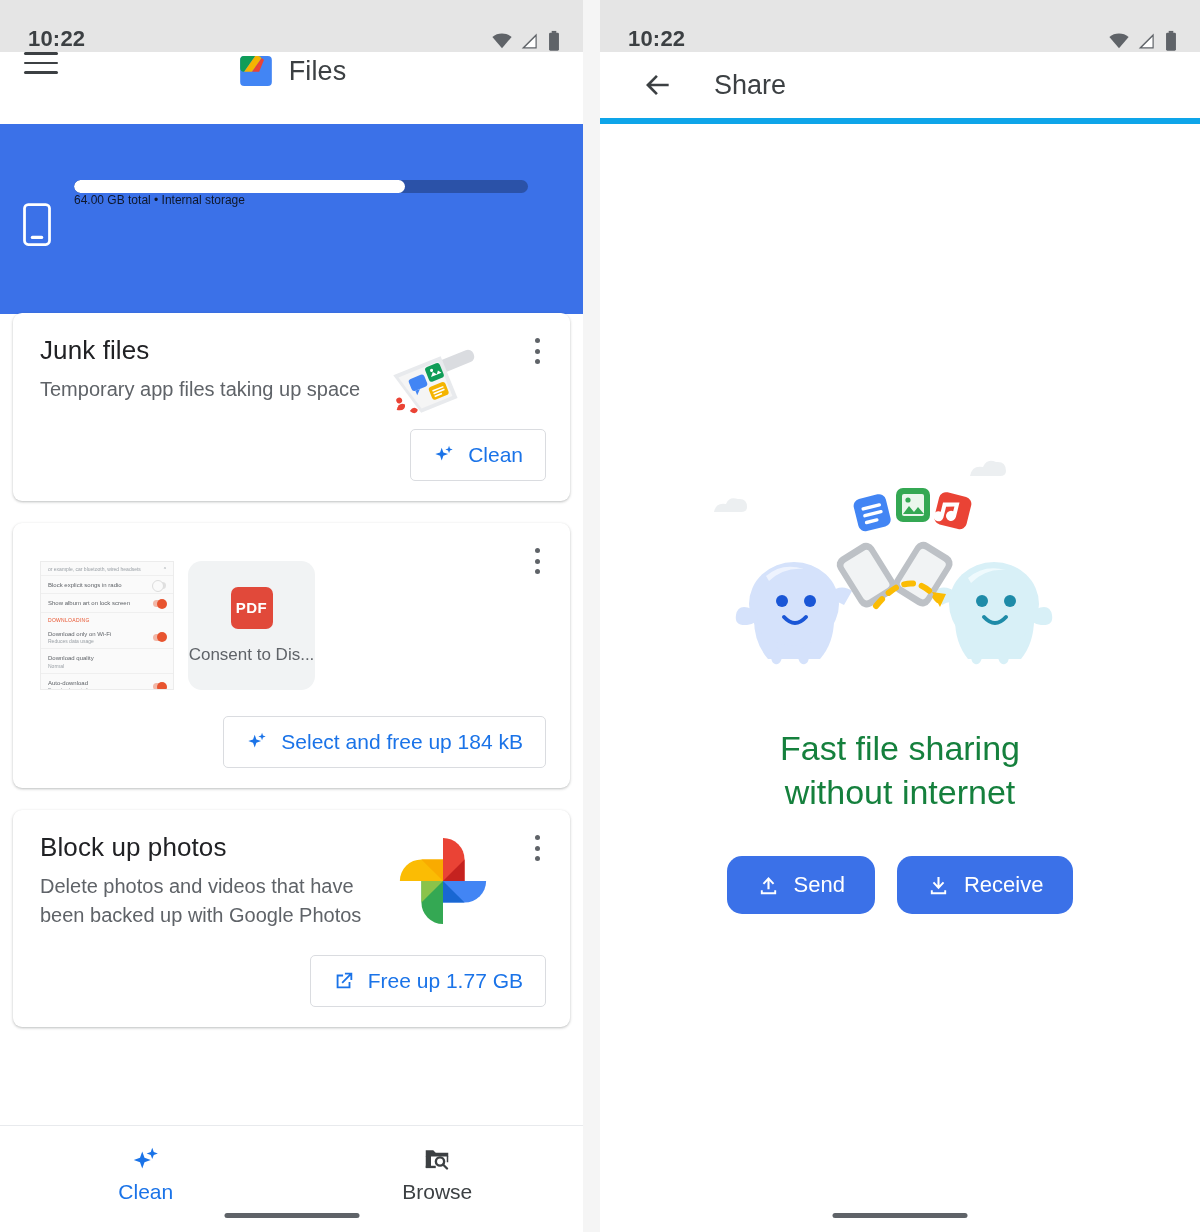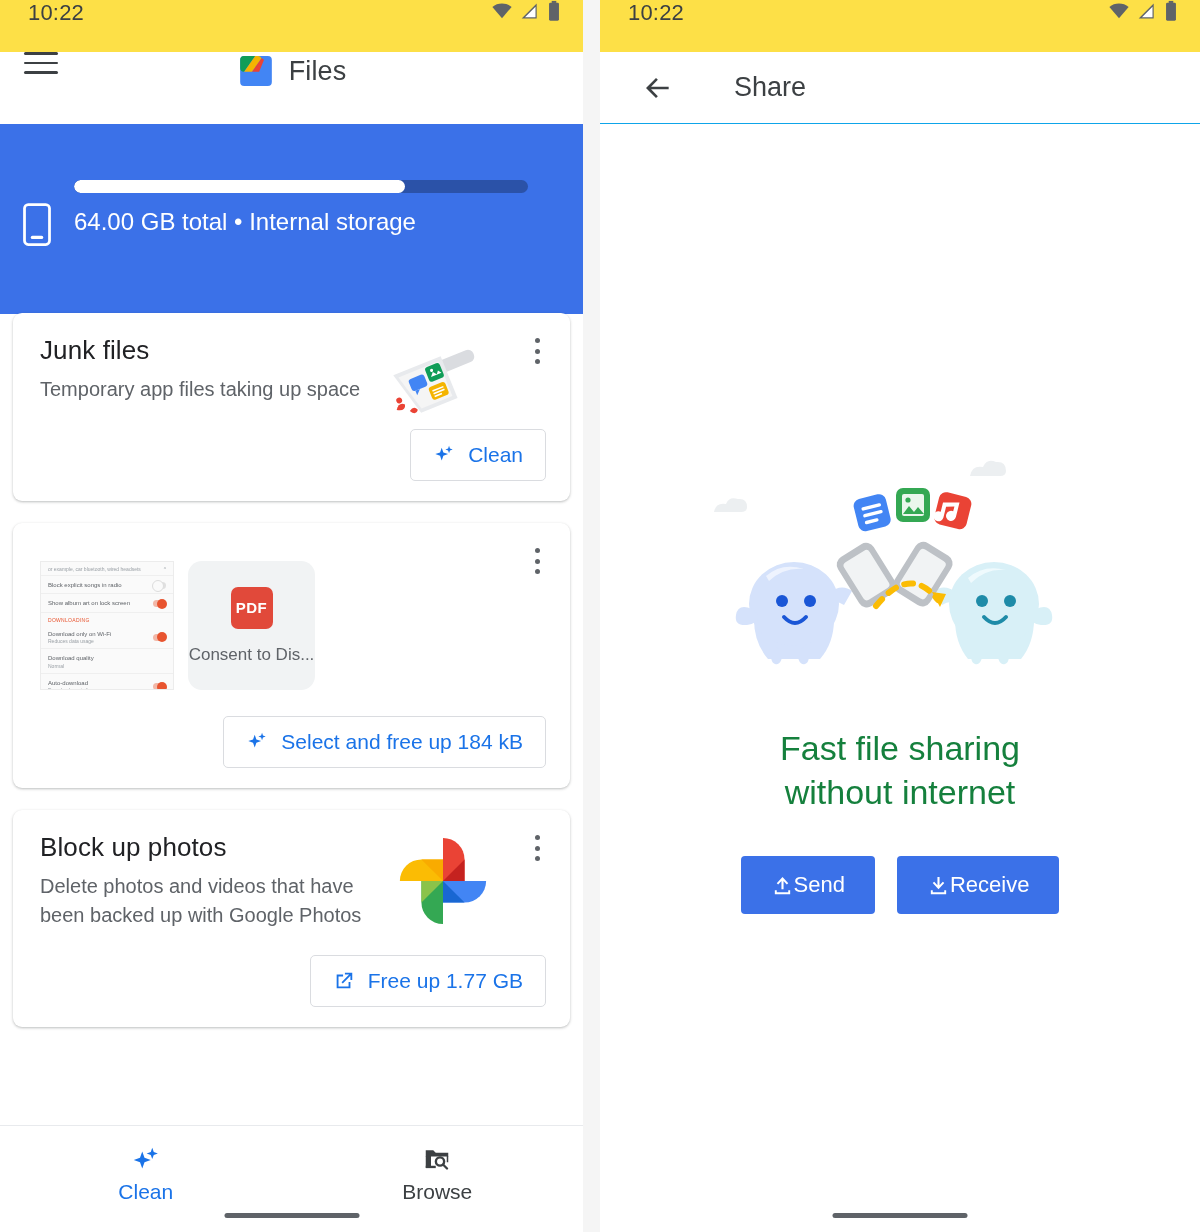--- a/index.html
+++ b/index.html
@@ -18,24 +18,25 @@
     height: 1232px;
     overflow: hidden;
   }
   .phone.left  { width: 583px; }
   .gutter      { width: 17px; background: #f5f5f5; height: 1232px; }
   .phone.right { width: 600px; }
 
   
   .statusbar {
     height: 52px;
-    display: flex; align-items: flex-start;
+    display: flex; align-items: flex-end;
     justify-content: space-between;
     padding: 0 22px 0 28px;
-    background: #fde047;
+    background: #e5e5e5;
+    font-weight: bold;
   }
   .status-time {
     font-size: 22px; color: #3c4043; letter-spacing: .2px;
   }
   .status-icons { display: flex; align-items: center; gap: 7px; }
 
   
   .appbar {
     height: 72px;
     display: flex; align-items: flex-start;
@@ -71,21 +72,21 @@
     color: #fff; font-size: 30px; letter-spacing: .2px;
   }
   .bar-track {
     margin-top: 16px;
     height: 13px; border-radius: 7px;
     background: #2b52a8;
     overflow: hidden;
   }
   .bar-fill { height: 13px; border-radius: 7px; background: #ffffff; }
   .storage-total {
-    margin-top: 15px; color: #ffffff; font-size: 24px;
+    color: #0f172a; font-size: 12px;
   }
 
   
   .cards {
     position: absolute;
     left: 0; right: 0;
     top: 313px;
     bottom: 0;
     padding: 0 13px;
   }
@@ -185,41 +186,41 @@
 
   .gesture {
     position: absolute; bottom: 14px; left: 50%;
     transform: translateX(-50%);
     width: 135px; height: 5px; border-radius: 3px; background: #5f6368;
     z-index: 9;
   }
 
   
   .share-appbar {
-    height: 72px; display: flex; align-items: center; gap: 60px;
+    height: 72px; display: flex; align-items: center; gap: 40px;
     padding-left: 42px;
-    border-bottom: 1px solid #0ea5e9;
+    border-bottom: 6px solid #0ea5e9;
     background: #fff;
   }
   .share-title { font-size: 27px; color: #3c4043; }
   .share-body {
     display: flex; flex-direction: column; align-items: center;
     padding-top: 330px;
   }
   .share-illu { width: 400px; height: 230px; }
   .share-headline {
     margin-top: 42px;
     text-align: center;
     font-size: 34px; line-height: 1.3; color: #15803d;
   }
   .share-buttons { margin-top: 42px; display: flex; gap: 22px; }
   .filled-btn {
-    display: inline-flex; align-items: center; 
+    display: inline-flex; align-items: center; gap: 14px;
     background: #3b71e8; color: #fff;
-    border: none; border-radius: 4px;
+    border: none; border-radius: 15px;
     padding: 16px 30px;
     font-size: 22px; cursor: pointer;
     font-family: "Liberation Sans", sans-serif;
   }
 </style>
 </head>
 <body>
 
 <div class="screens">
 

